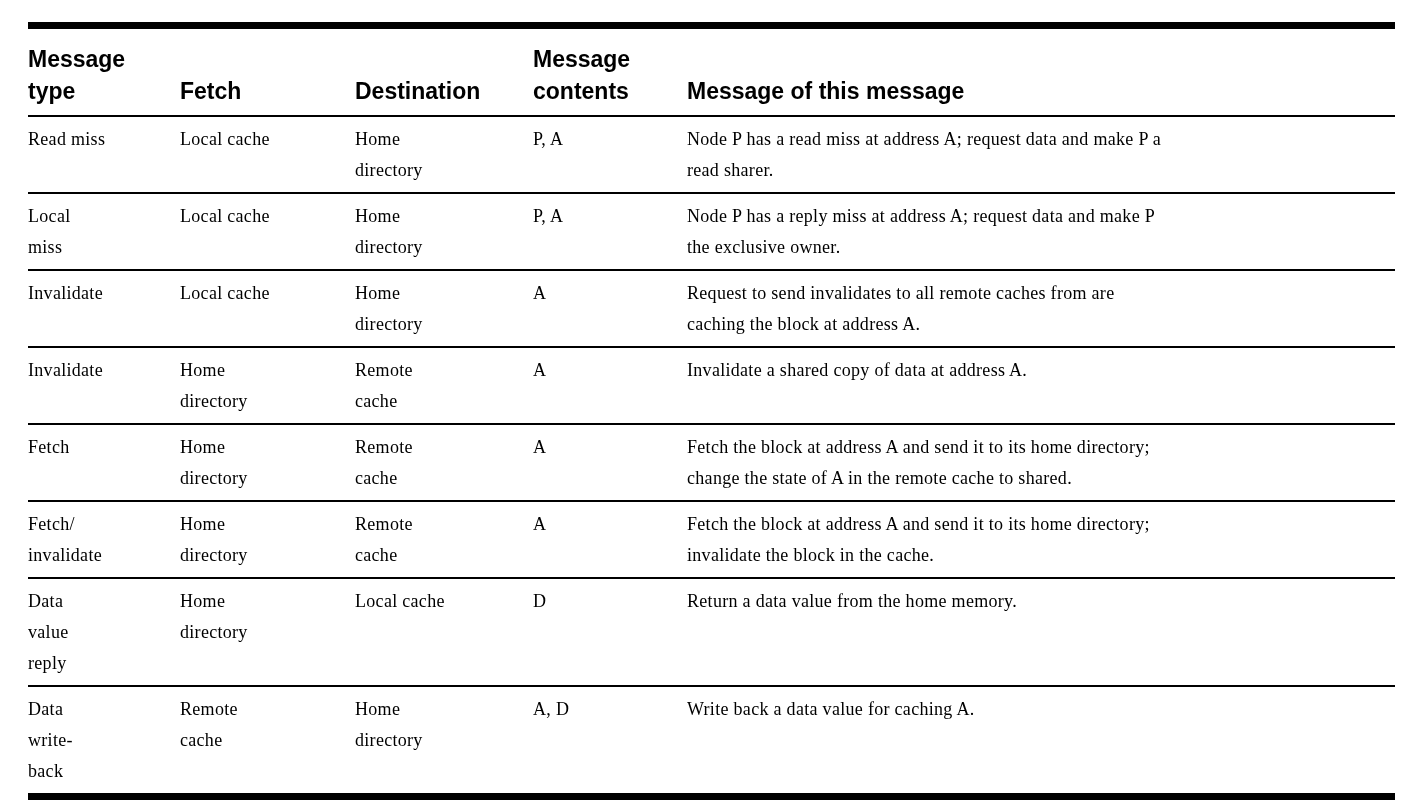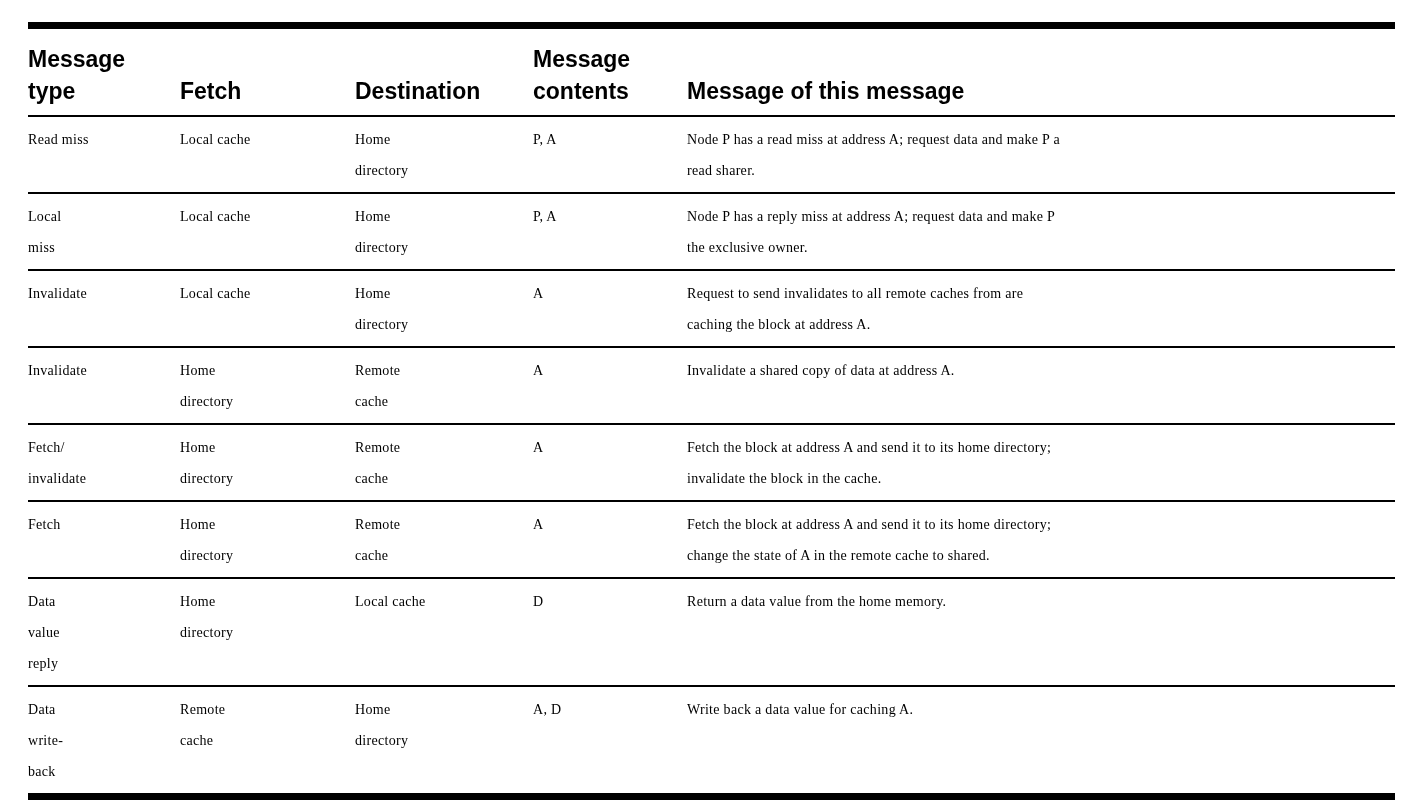--- a/index.html
+++ b/index.html
@@ -35,21 +35,21 @@
     font-weight: bold;
     font-size: 23px;
     line-height: 32px;
     text-align: left;
     vertical-align: bottom;
     padding: 14px 12px 8px 0;
     border-bottom: 2px solid #000000;
     white-space: pre-line;
   }
   td {
-    font-size: 14px;
+    font-size: 18px;
     line-height: 31px;
     letter-spacing: 0.3px;
     text-align: left;
     vertical-align: top;
     padding: 7px 12px 6px 0;
     border-top: 2px solid #000000;
     white-space: pre-line;
   }
   tbody tr:first-child td { border-top: none; }
 </style>
@@ -112,40 +112,40 @@
     <td>Invalidate</td>
     <td>Home
 directory</td>
     <td>Remote
 cache</td>
     <td>A</td>
     <td>Invalidate a shared copy of data at address A.</td>
   </tr>
 
   <tr>
+    <td>Fetch</td>
+    <td>Home
+directory</td>
+    <td>Remote
+cache</td>
+    <td>A</td>
+    <td>Fetch the block at address A and send it to its home directory;
+change the state of A in the remote cache to shared.</td>
+  </tr>
+
+  <tr>
     <td>Fetch/
 invalidate</td>
     <td>Home
 directory</td>
     <td>Remote
 cache</td>
     <td>A</td>
     <td>Fetch the block at address A and send it to its home directory;
 invalidate the block in the cache.</td>
-  </tr>
-
-  <tr>
-    <td>Fetch</td>
-    <td>Home
-directory</td>
-    <td>Remote
-cache</td>
-    <td>A</td>
-    <td>Fetch the block at address A and send it to its home directory;
-change the state of A in the remote cache to shared.</td>
   </tr>
 
   <tr>
     <td>Data
 value
 reply</td>
     <td>Home
 directory</td>
     <td>Local cache</td>
     <td>D</td>

